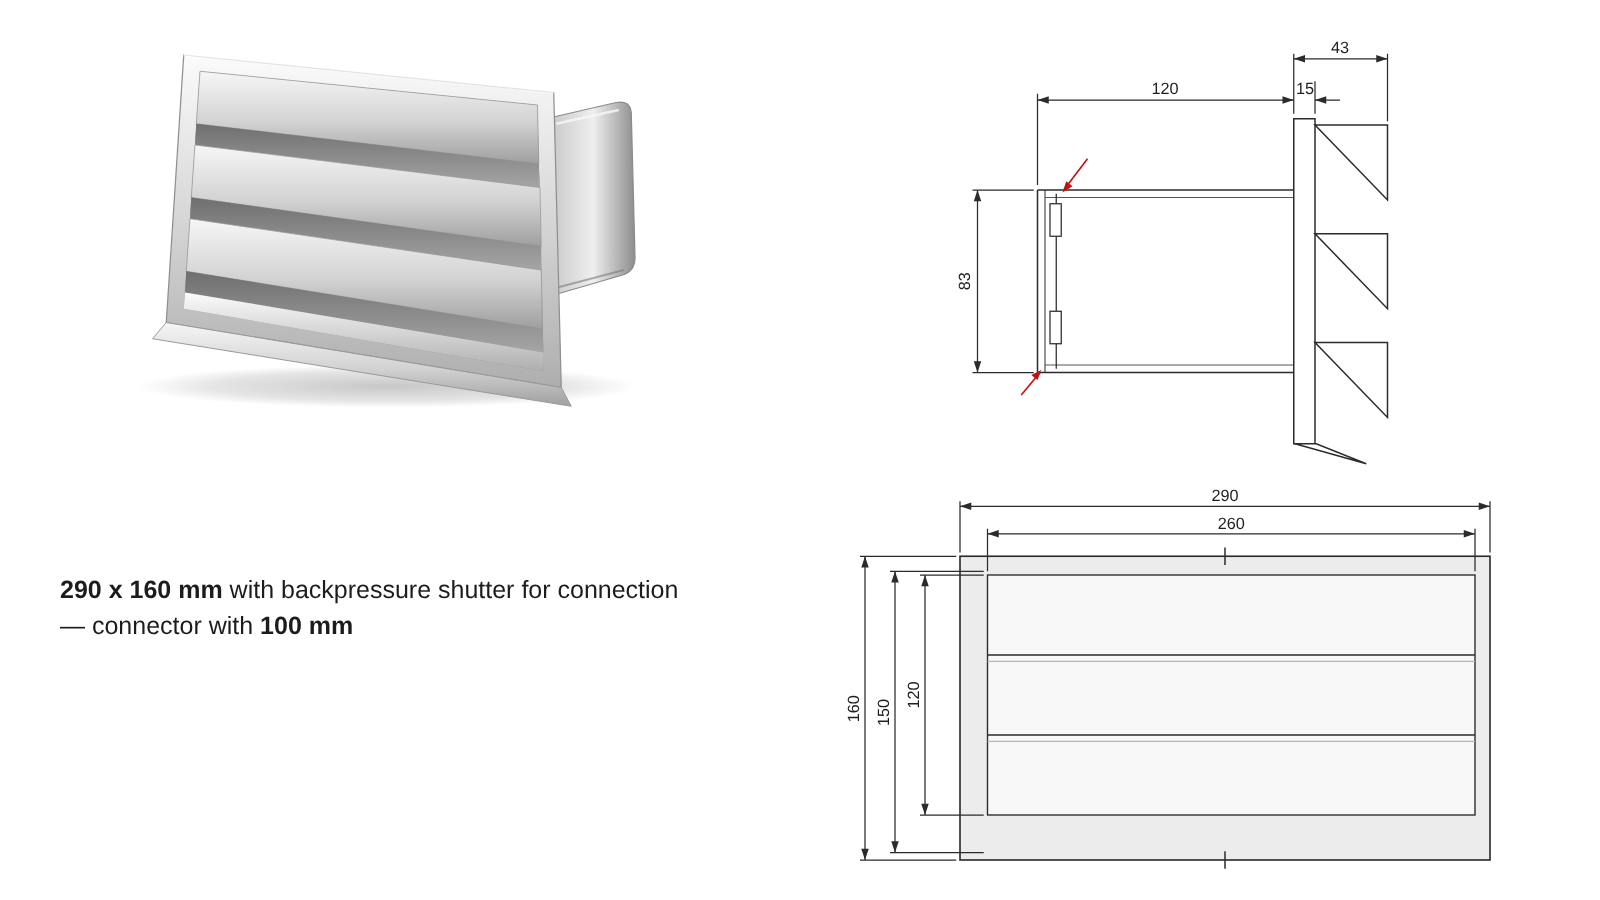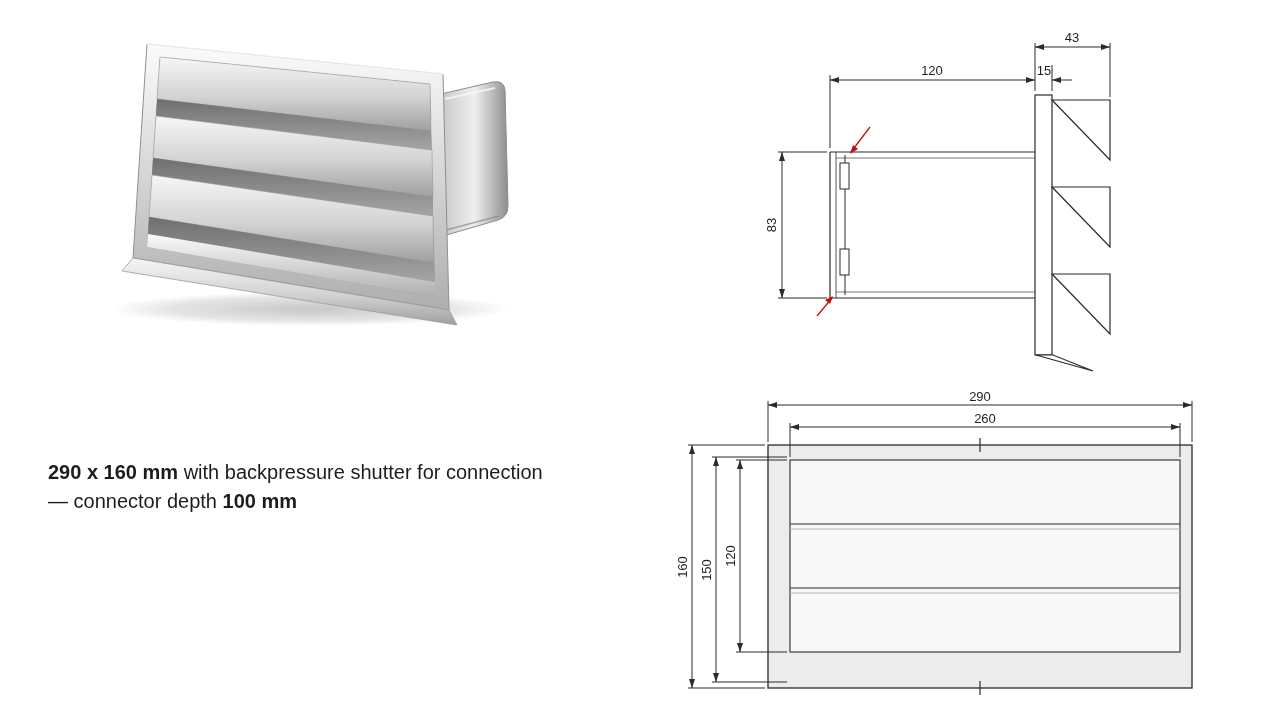--- a/index.html
+++ b/index.html
@@ -203,16 +203,16 @@
       <text x="320" y="11" text-anchor="middle">290</text>
       <text x="325" y="33" text-anchor="middle">260</text>
       <text x="27" y="177" text-anchor="middle" transform="rotate(-90 27 177)">160</text>
       <text x="51" y="180" text-anchor="middle" transform="rotate(-90 51 180)">150</text>
       <text x="75" y="166" text-anchor="middle" transform="rotate(-90 75 166)">120</text>
     </g>
   </svg>
 
   <div class="description">
     <p><b>290 x 160 mm</b><span> with backpressure shutter for connection</span></p>
-    <p><span>— connector depth </span><b>100 mm</b></p>
+    <p><span>— connector with </span><b>100 mm</b></p>
   </div>
 
 </div>
 
 </body></html>

